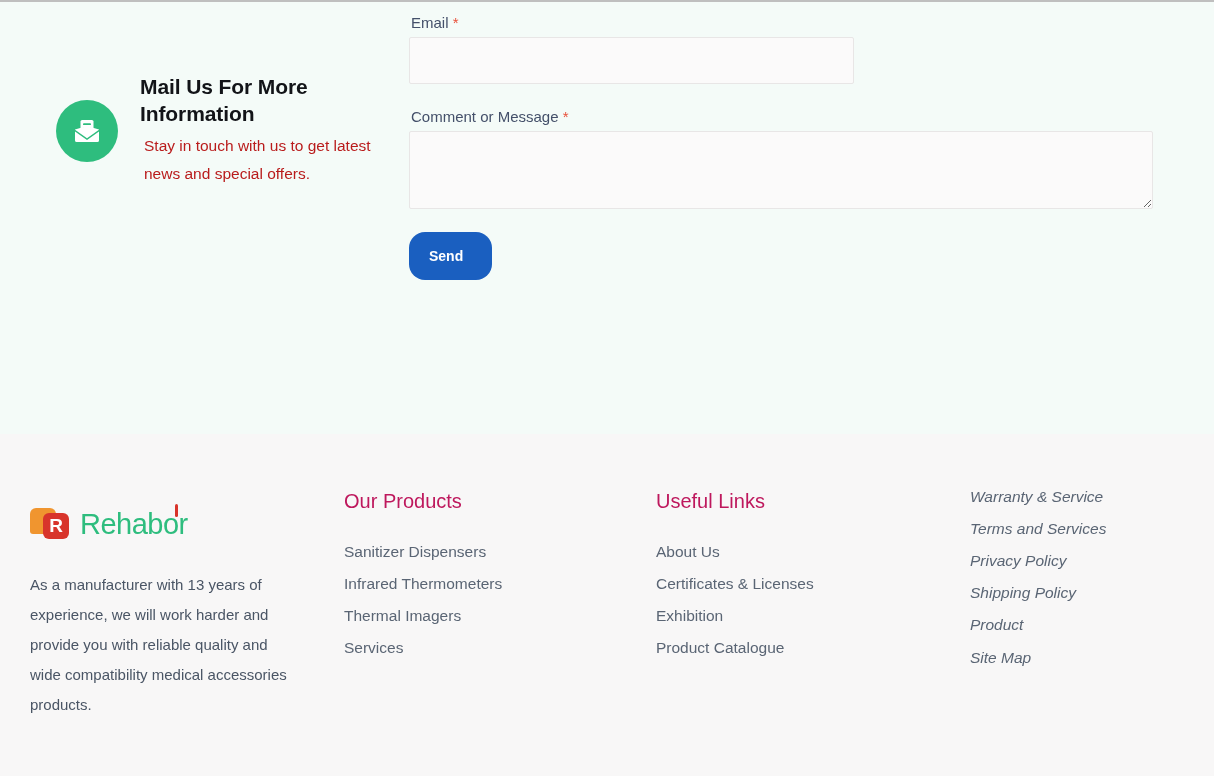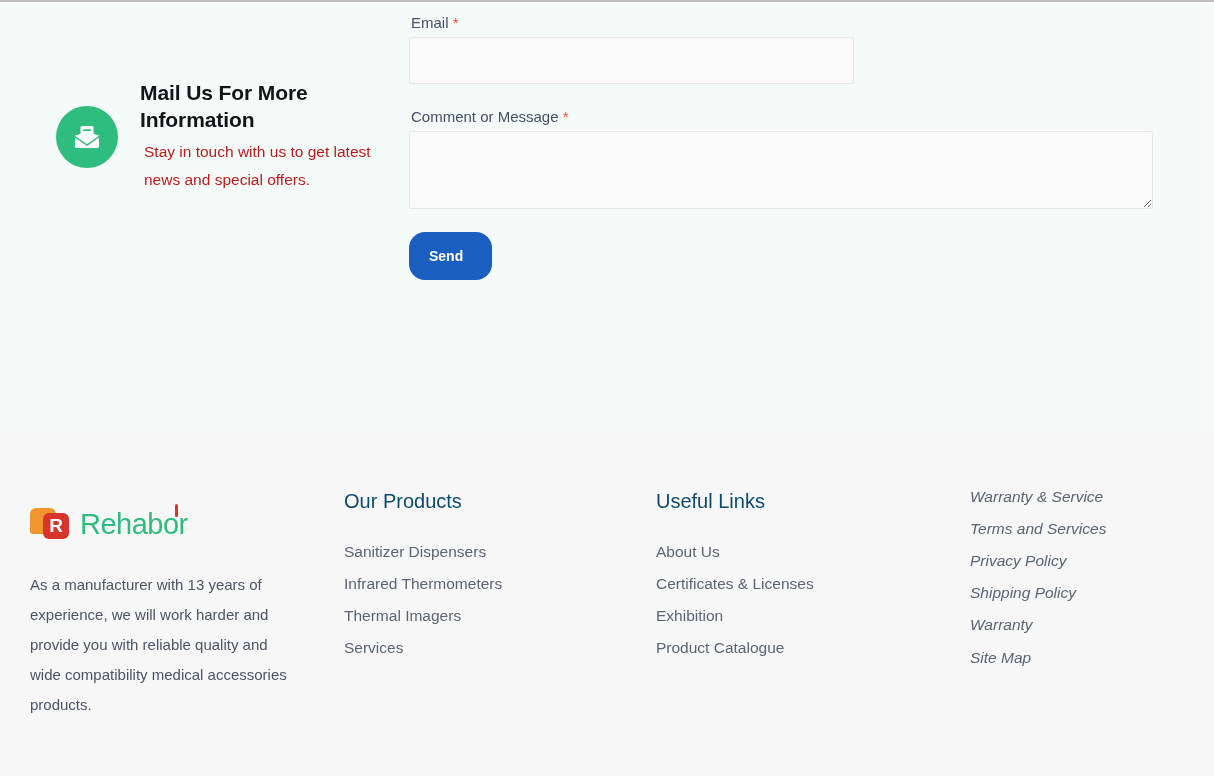--- a/index.html
+++ b/index.html
@@ -25,21 +25,21 @@
   .contact-section {
     position: relative;
     width: 1214px;
     height: 432px;
     background: #f4fbf8;
   }
 
   .contact-left {
     position: absolute;
     left: 56px;
-    top: 78px;
+    top: 72px;
     width: 345px;
     display: flex;
     align-items: flex-start;
   }
   .mail-badge {
     width: 62px;
     height: 62px;
     min-width: 62px;
     border-radius: 50%;
     background: #2ebd7e;
@@ -204,21 +204,21 @@
   .footer-col {
     position: absolute;
     top: 56px;
   }
   .col-products { left: 344px; width: 280px; }
   .col-useful   { left: 656px; width: 280px; }
   .col-policies { left: 970px; top: 50px; width: 230px; font-style: italic; }
 
   .footer-heading {
     font-size: 20px;
-    color: #0c4a6e;
+    color: #be185d;
     margin: 0 0 26px 0;
     font-weight: normal;
   }
   .footer-links { list-style: none; margin: 0; padding: 0; }
   .footer-links li { margin-bottom: 7px; }
   .footer-links a {
     font-size: 15.5px;
     color: #5a6574;
     text-decoration: none;
     line-height: 1.62;
@@ -305,19 +305,19 @@
         <li><a href="#">Product Catalogue</a></li>
       </ul>
     </div>
 
     <div class="footer-col col-policies">
       <ul class="footer-links">
         <li><a href="#">Warranty &amp; Service</a></li>
         <li><a href="#">Terms and Services</a></li>
         <li><a href="#">Privacy Policy</a></li>
         <li><a href="#">Shipping Policy</a></li>
-        <li><a href="#">Warranty</a></li>
+        <li><a href="#">Product</a></li>
         <li><a href="#">Site Map</a></li>
       </ul>
     </div>
 
   </footer>
 </div>
 
 </body></html>

